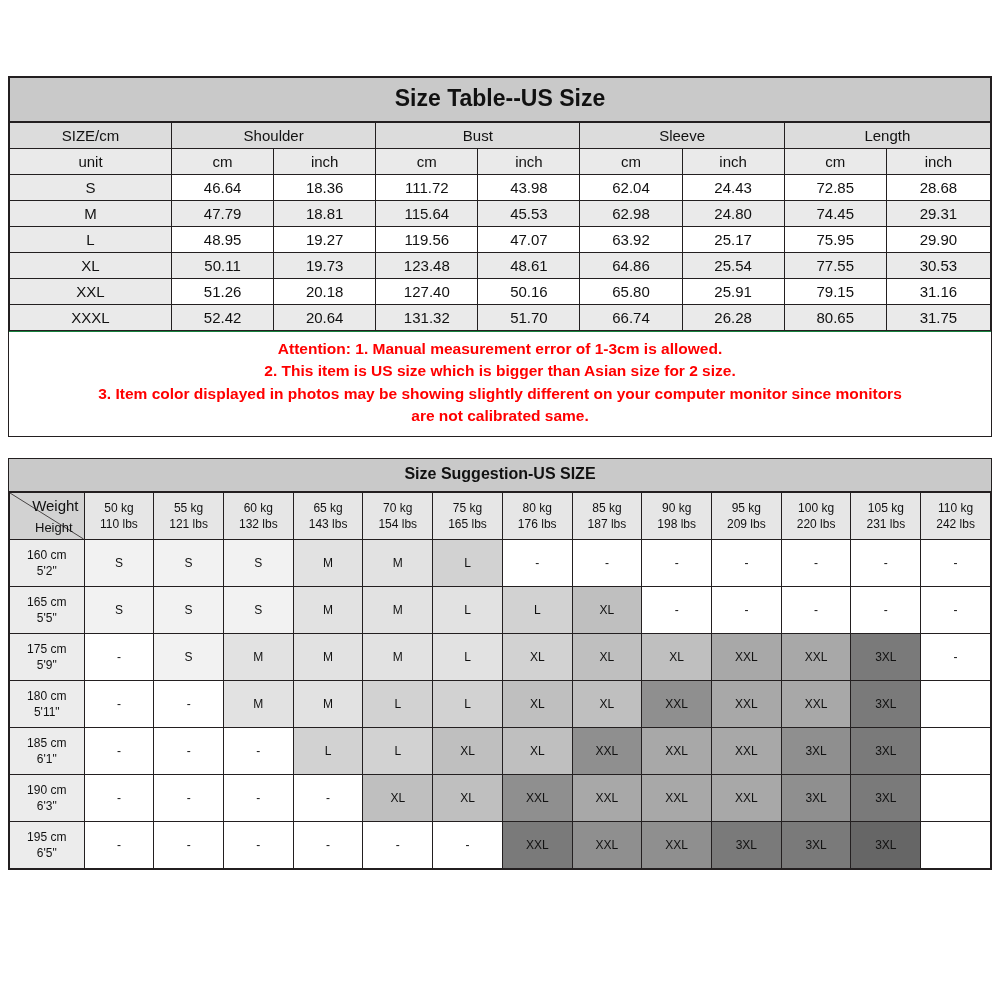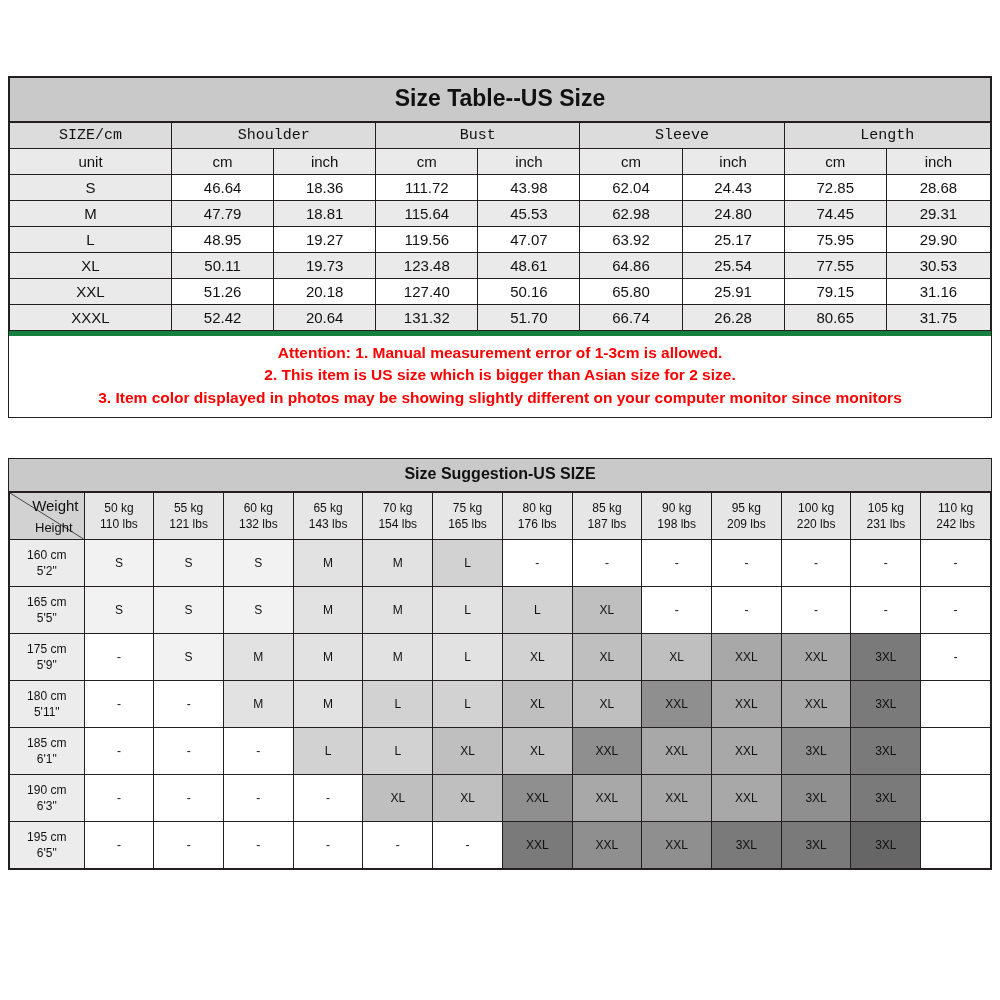--- a/index.html
+++ b/index.html
@@ -49,39 +49,38 @@
     padding: 7px 0 9px 0;
     border: 1px solid #231f20;
     border-bottom: 1px solid #231f20;
     text-align: center;
   }
   .hdr-row td {
     background: #dcdcdc;
     font-weight: bold;
     font-size: 16px;
     padding: 6px 2px;
-    font-family: Liberation Mono, monospace;
   }
   .unit-row td {
     background: #eaeaea;
     font-size: 15px;
     padding: 5px 2px;
   }
   .sizecol {
     background: #eaeaea;
   }
   .data-row td {
     padding: 5px 2px;
   }
   .row-shaded td { background: #eaeaea; }
   .row-plain td { background: #ffffff; }
   .row-plain td.sizecol, .row-shaded td.sizecol { background: #eaeaea; }
 
   .attention {
-    border-top: 5px solid #15803d;
+    border-top: 1px solid #15803d;
     padding: 6px 6px 8px 6px;
     text-align: center;
     color: #ff0000;
     font-weight: bold;
     font-size: 15.5px;
     line-height: 1.45;
     background: #fff;
   }
   .attention div { white-space: normal; }
 
@@ -264,20 +263,21 @@
             <td>26.28</td>
             <td>80.65</td>
             <td>31.75</td>
           </tr>
         </tbody>
     </table>
     <div class="attention">
       <div>Attention:  1. Manual measurement error of 1-3cm is allowed.</div>
       <div>2. This item is US size which is bigger than Asian size for 2 size.</div>
       <div>3. Item color displayed in photos may be showing slightly different on your computer monitor since monitors</div>
+      <div>are not calibrated same.</div>
     </div>
   </div>
 
   <div class="sugg-wrap">
     <div class="sugg-title">Size Suggestion-US SIZE</div>
     <table class="sugg">
       <colgroup>
           <col style="width: 7.6%;">
           <col style="width: 7.10769%;">
           <col style="width: 7.10769%;">

